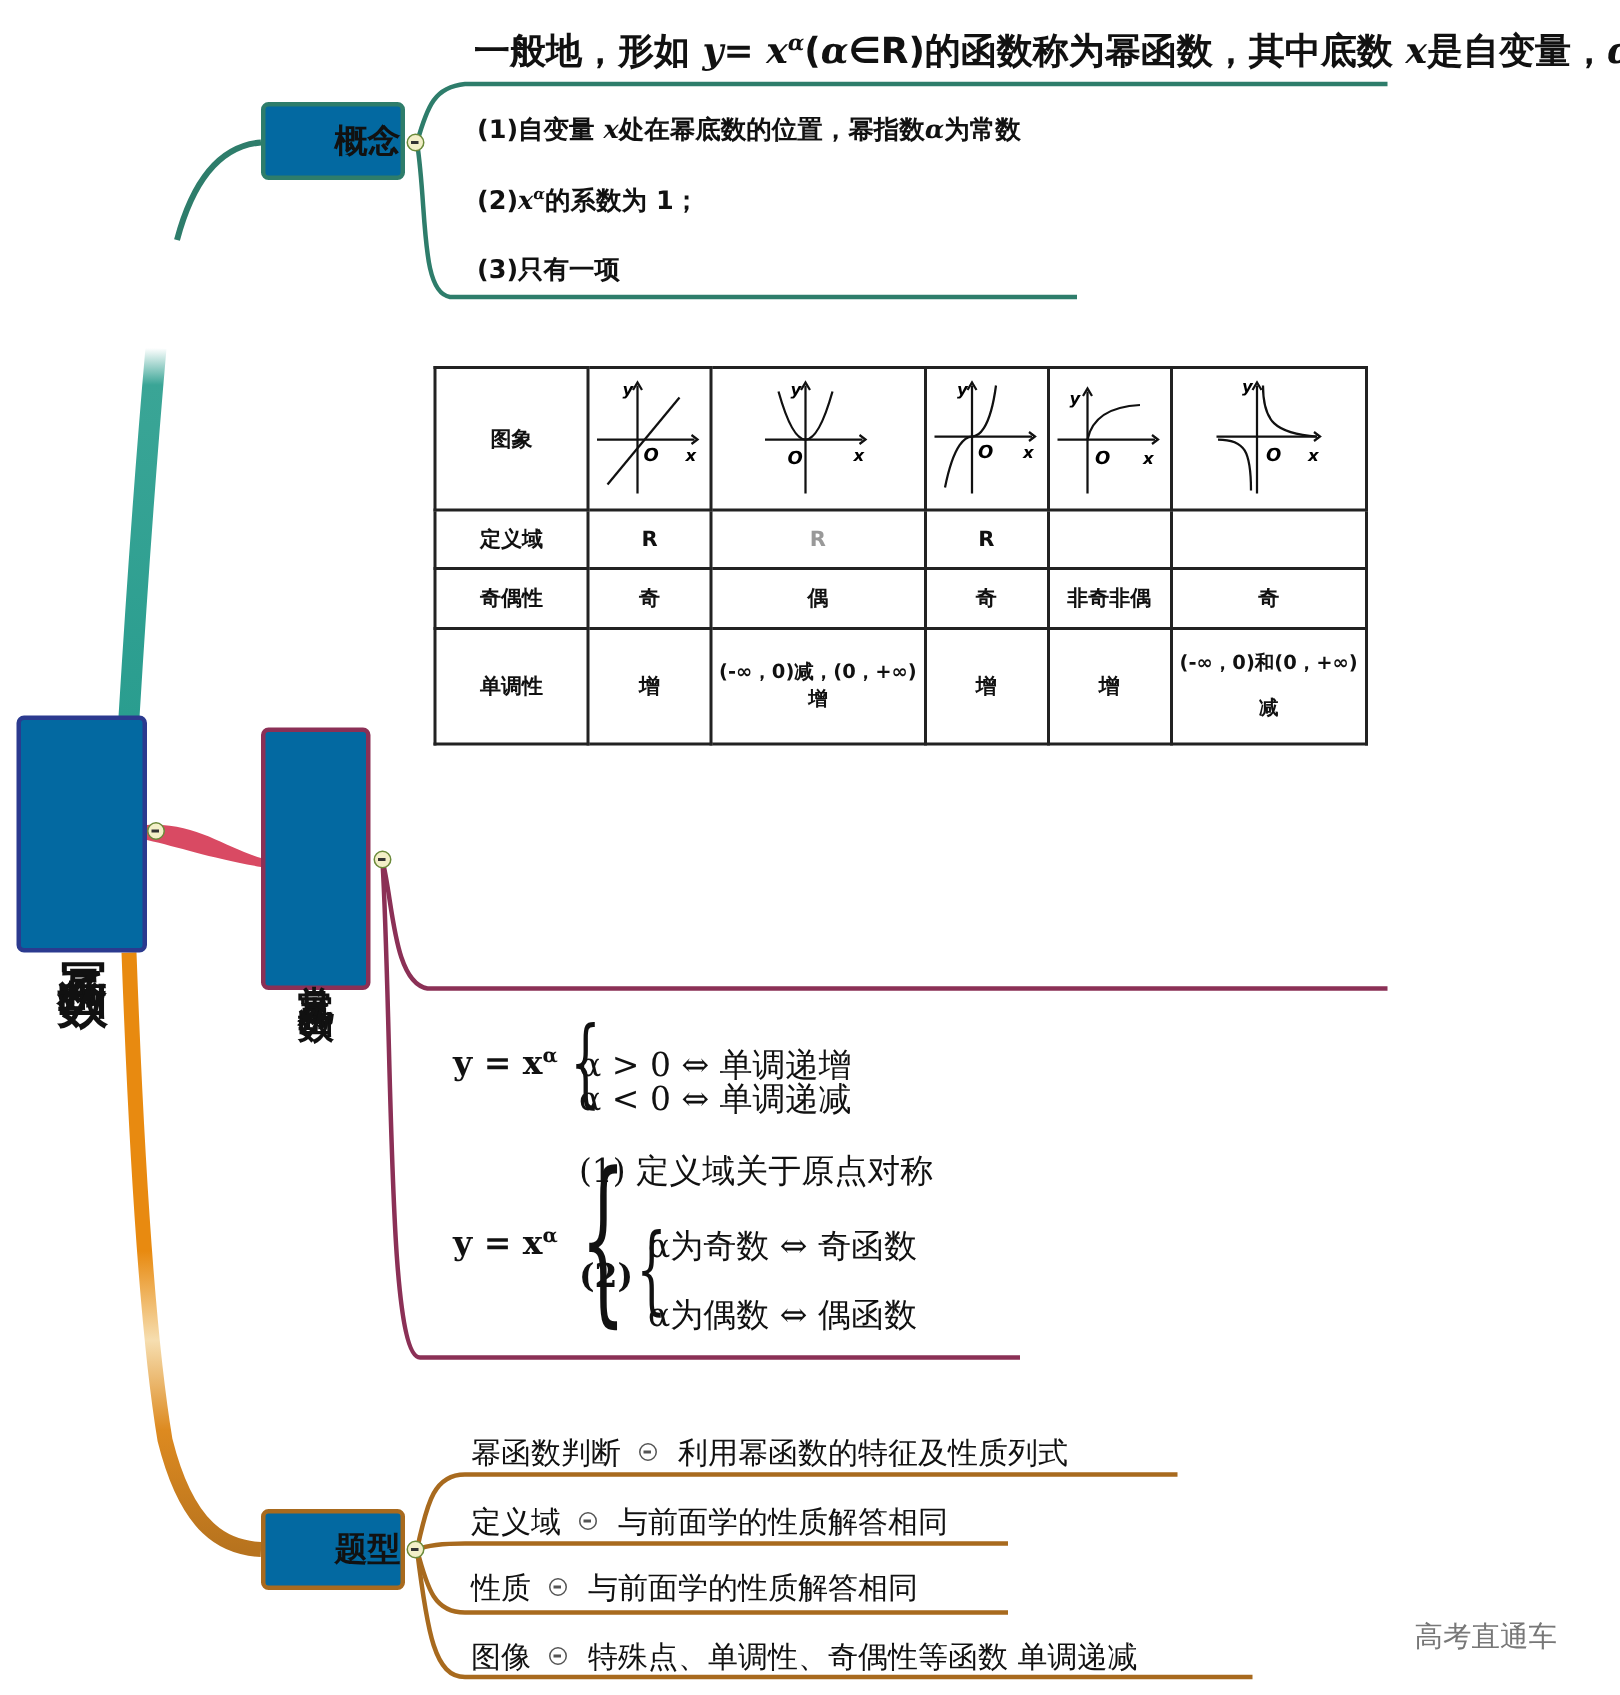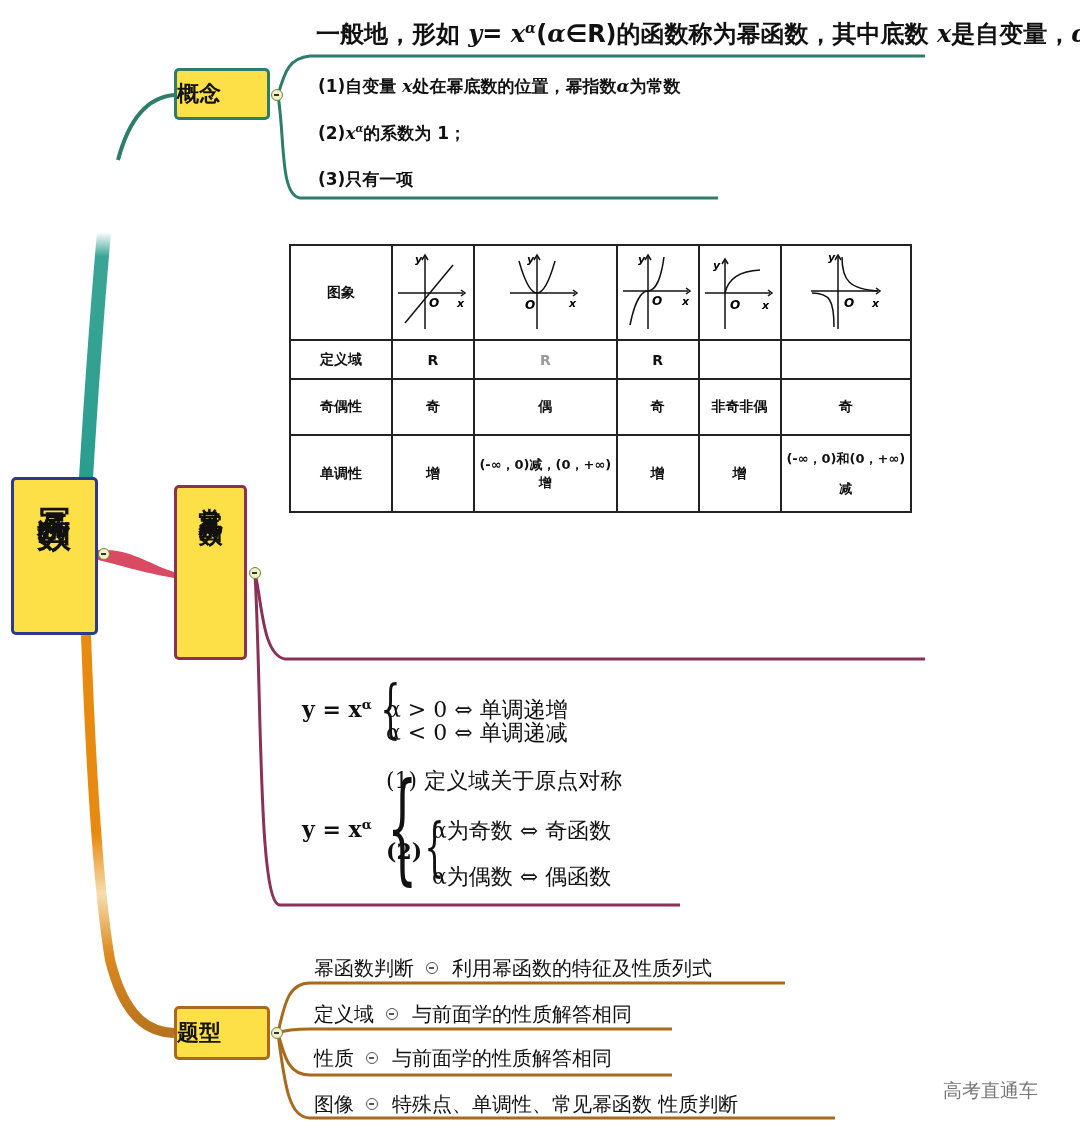--- a/index.html
+++ b/index.html
@@ -1,20 +1,20 @@
 <!DOCTYPE html>
 <html><head>
 <meta charset="utf-8">
 <style>
   html, body { margin:0; padding:0; background:#ffffff; }
   body { width:1080px; height:1130px; position:relative; overflow:hidden;
          font-family:"DejaVu Sans", "Liberation Sans", sans-serif; color:#111; }
   svg.branches { position:absolute; left:0; top:0; }
-  .node { position:absolute; background:#fde047; box-sizing:border-box; display:flex;
-          align-items:center; justify-content:flex-start; font-weight:bold; color:#111; }
+  .node { position:absolute; background:#0369a1; box-sizing:border-box; display:flex;
+          align-items:center; justify-content:flex-end; font-weight:bold; color:#111; }
   .root { left:11px; top:477px; width:87px; height:158px; border:3px solid #2b3a8f; border-radius:5px;
           font-size:34px; writing-mode:vertical-rl; letter-spacing:6px; }
   .n-concept { left:174px; top:68px; width:96px; height:52px; border:3px solid #2e7d6b; border-radius:5px; font-size:22px; }
   .n-common { left:174px; top:485px; width:73px; height:175px; border:3px solid #8b3056; border-radius:5px;
               font-size:24px; writing-mode:vertical-rl; letter-spacing:4px; }
   .n-types { left:174px; top:1006px; width:96px; height:54px; border:3px solid #a86a1e; border-radius:5px; font-size:22px; }
   .collapse { position:absolute; width:12px; height:12px; border-radius:50%; background:#f3efc8;
               border:1.5px solid #6b8a3a; box-sizing:border-box; }
   .collapse::after { content:""; position:absolute; left:2px; top:4px; width:5px; height:1.5px; background:#333; }
   .text { position:absolute; font-weight:bold; white-space:nowrap; }
@@ -170,21 +170,21 @@
     </td>
   </tr>
   <tr style="height:39px;">
     <td class="h">定义域</td>
     <td>R</td>
     <td class="gray">R</td>
     <td>R</td>
     <td></td>
     <td></td>
   </tr>
-  <tr style="height:56px;margin-top:36px;">
+  <tr style="height:40px;margin-top:36px;">
     <td class="h">奇偶性</td>
     <td>奇</td>
     <td>偶</td>
     <td>奇</td>
     <td>非奇非偶</td>
     <td>奇</td>
   </tr>
   <tr style="height:77px;">
     <td class="h">单调性</td>
     <td>增</td>
@@ -221,16 +221,16 @@
 <div class="t-label" style="left:314px;top:955px;">
   <span>幂函数判断</span><span class="mini"></span><span>利用幂函数的特征及性质列式</span>
 </div>
 <div class="t-label" style="left:314px;top:1001px;">
   <span>定义域</span><span class="mini"></span><span>与前面学的性质解答相同</span>
 </div>
 <div class="t-label" style="left:314px;top:1045px;">
   <span>性质</span><span class="mini"></span><span>与前面学的性质解答相同</span>
 </div>
 <div class="t-label" style="left:314px;top:1091px;">
-  <span>图像</span><span class="mini"></span><span>特殊点、单调性、常见幂函数 性质判断</span>
+  <span>图像</span><span class="mini"></span><span>特殊点、单调性、奇偶性等函数 单调递减</span>
 </div>
 
 <div class="watermark">高考直通车</div>
 
 </body></html>

